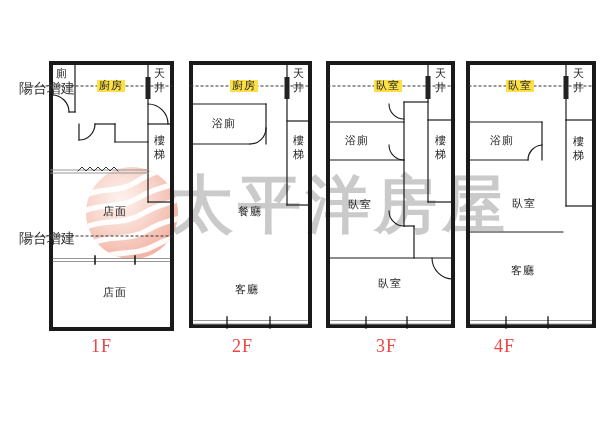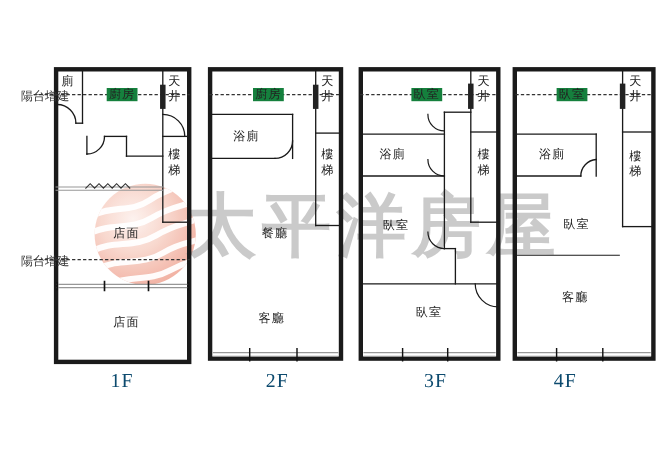--- a/index.html
+++ b/index.html
@@ -1,25 +1,25 @@
 <!DOCTYPE html>
 <html><head>
 <meta charset="utf-8">
 <style>
   html,body{margin:0;padding:0;background:#fff;}
   #stage{position:relative;width:600px;height:424px;background:#ffffff;overflow:hidden;
          font-family:"DejaVu Sans",sans-serif;}
   .layer{position:absolute;left:0;top:0;width:600px;height:424px;}
   .lbl{position:absolute;font-size:11px;color:#222;letter-spacing:1px;line-height:1.1;white-space:nowrap;}
-  .onDots{background:#15803d;padding:0 2px;}
+  .onDots{background:#fde047;padding:0 2px;}
   .vlbl{position:absolute;font-size:11px;color:#222;width:13px;word-break:break-all;
-        line-height:1.25;text-align:left;}
-  .floorlbl{position:absolute;font-family:"Liberation Serif",serif;font-size:18px;color:#0c4a6e;
-            width:40px;text-align:center;letter-spacing:1px;}
-  .marginlbl{position:absolute;font-size:11px;color:#333;letter-spacing:0;padding-left:16px;}
+        line-height:1.25;text-align:center;font-family:Liberation Serif, serif;}
+  .floorlbl{position:absolute;font-family:"Liberation Serif",serif;font-size:18px;color:#ef4444;
+            width:40px;letter-spacing:1px;}
+  .marginlbl{position:absolute;font-size:14px;color:#333;letter-spacing:0;padding-left:16px;}
   .wm-text{position:absolute;left:170px;top:174px;width:345px;font-size:63px;line-height:1;
            font-family:"Liberation Serif",serif;font-weight:bold;color:rgba(158,158,158,0.55);
            letter-spacing:5px;white-space:nowrap;}
 </style>
 </head>
 <body>
 
 <div id="stage">
 
   <svg class="layer" viewBox="0 0 600 424" xmlns="http://www.w3.org/2000/svg">

